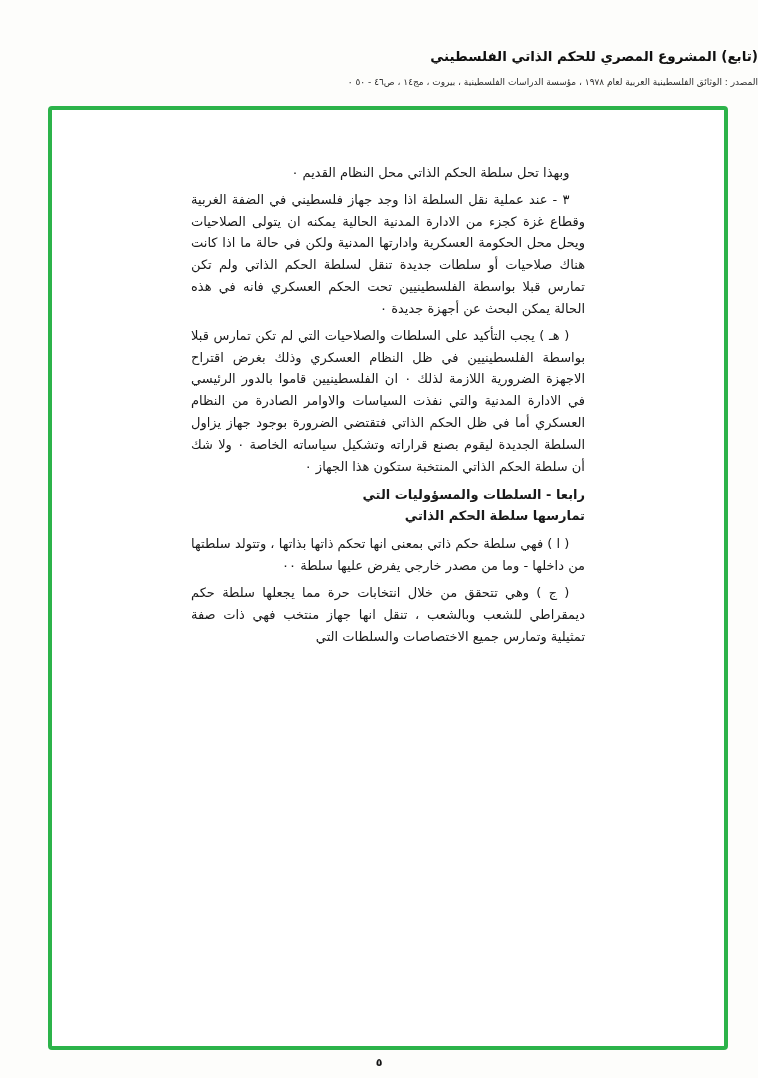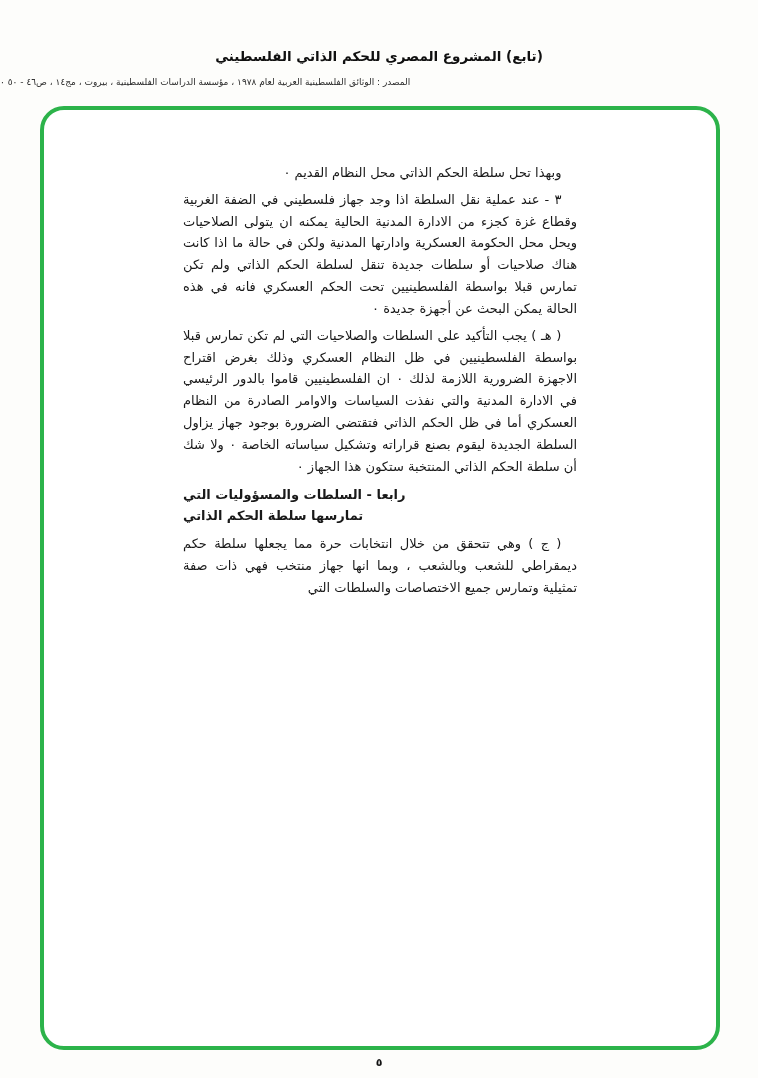--- a/index.html
+++ b/index.html
@@ -10,52 +10,52 @@
   body{
     width:758px;height:1078px;
     background:#fdfdfb;
     font-family:"DejaVu Sans",sans-serif;
     position:relative;
     overflow:hidden;
     color:var(--ink);
   }
   .header-title{
     position:absolute;top:48px;left:0;right:0;
-    text-align:center;direction:rtl;
+    text-align:right;direction:rtl;
     font-size:13.5px;font-weight:bold;color:#101010;
     letter-spacing:.5px;
   }
   .header-source{
     position:absolute;top:77px;left:0;right:0;
-    text-align:left;direction:rtl;
+    text-align:right;direction:rtl;
     font-size:9px;color:#2a2a2a;
   }
   .frame{
-    position:absolute;left:40px;top:106px;
+    position:absolute;left:48px;top:106px;
     width:680px;height:944px;
     border:4px solid var(--green);
-    border-radius:24px;
+    border-radius:4px;
     background:#ffffff;
     box-sizing:border-box;
   }
   .text-column{
     position:absolute;
     top:52px;left:0;right:0;
     margin:0 auto;
     width:394px;
     direction:rtl;
     font-size:13px;
     line-height:1.68;
     text-align:justify;
     color:var(--ink);
   }
   .para{margin:0 0 5px 0;}
   .para.body{text-indent:1.2em;}
   .para.heading{
-    text-align:left;
+    text-align:right;
     font-weight:bold;
     white-space:pre-line;
     text-indent:0;
     margin:6px 0 6px 0;
   }
   .page-number{
     position:absolute;top:1056px;left:0;right:0;
     text-align:center;
     font-size:11px;font-weight:bold;color:#111;
   }
@@ -67,17 +67,18 @@
 
 <div class="header-source">المصدر : الوثائق الفلسطينية العربية لعام ١٩٧٨ ، مؤسسة الدراسات الفلسطينية ، بيروت ، مج١٤ ، ص٤٦ - ٥٠ ٠</div>
 
 <div class="frame">
   <div class="text-column">
       <p class="para body">وبهذا تحل سلطة الحكم الذاتي محل النظام القديم ٠</p>
       <p class="para body">٣ - عند عملية نقل السلطة اذا وجد جهاز فلسطيني في الضفة الغربية وقطاع غزة كجزء من الادارة المدنية الحالية يمكنه ان يتولى الصلاحيات ويحل محل الحكومة العسكرية وادارتها المدنية ولكن في حالة ما اذا كانت هناك صلاحيات أو سلطات جديدة تنقل لسلطة الحكم الذاتي ولم تكن تمارس قبلا بواسطة الفلسطينيين تحت الحكم العسكري فانه في هذه الحالة يمكن البحث عن أجهزة جديدة ٠</p>
       <p class="para body">( هـ ) يجب التأكيد على السلطات والصلاحيات التي لم تكن تمارس قبلا بواسطة الفلسطينيين في ظل النظام العسكري وذلك بغرض اقتراح الاجهزة الضرورية اللازمة لذلك ٠ ان الفلسطينيين قاموا بالدور الرئيسي في الادارة المدنية والتي نفذت السياسات والاوامر الصادرة من النظام العسكري أما في ظل الحكم الذاتي فتقتضي الضرورة بوجود جهاز يزاول السلطة الجديدة ليقوم بصنع قراراته وتشكيل سياساته الخاصة ٠ ولا شك أن سلطة الحكم الذاتي المنتخبة ستكون هذا الجهاز ٠</p>
       <p class="para heading">رابعا - السلطات والمسؤوليات التي
 تمارسها سلطة الحكم الذاتي</p>
-      <p class="para body">( ج ) وهي تتحقق من خلال انتخابات حرة مما يجعلها سلطة حكم ديمقراطي للشعب وبالشعب ، وبما انها جهاز منتخب فهي ذات صفة تمثيلية وتمارس جميع الاختصاصات والسلطات التي</p>
+      <p class="para body">( ا ) فهي سلطة حكم ذاتي بمعنى انها تحكم ذاتها بذاتها ، وتتولد سلطتها من داخلها - وما من مصدر خارجي يفرض عليها سلطة ٠٠</p>
+      <p class="para body">( ج ) وهي تتحقق من خلال انتخابات حرة مما يجعلها سلطة حكم ديمقراطي للشعب وبالشعب ، تنقل انها جهاز منتخب فهي ذات صفة تمثيلية وتمارس جميع الاختصاصات والسلطات التي</p>
     </div>
 </div>
 
 <div class="page-number">٥</div>
 
 </body></html>

